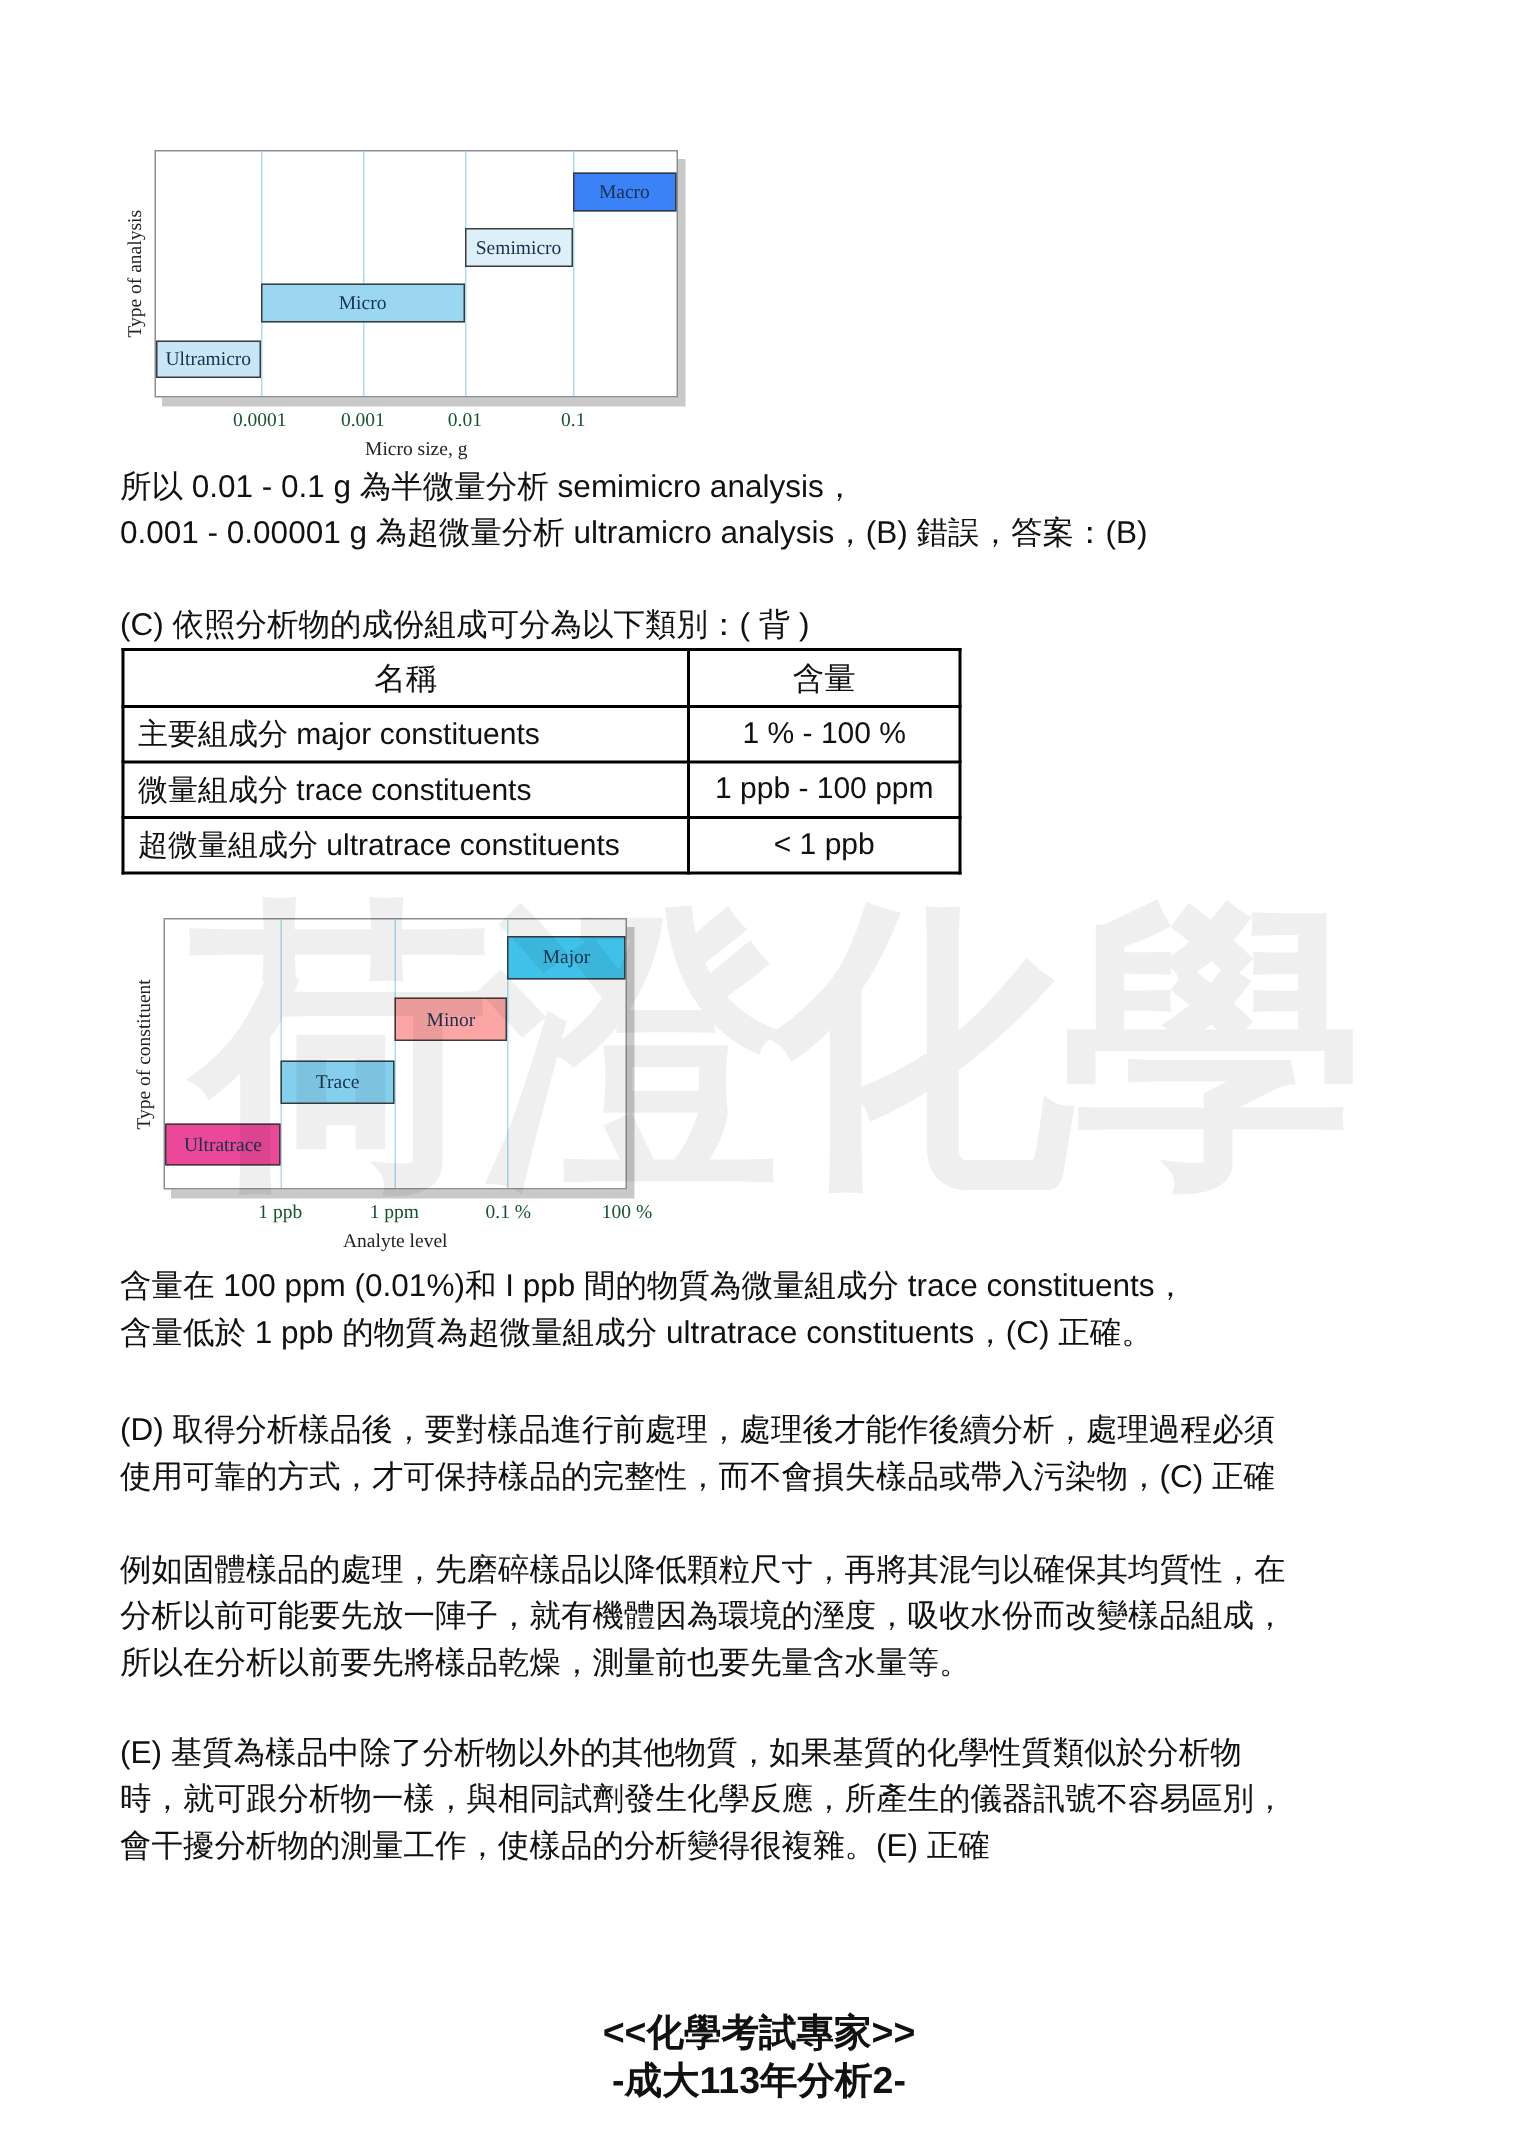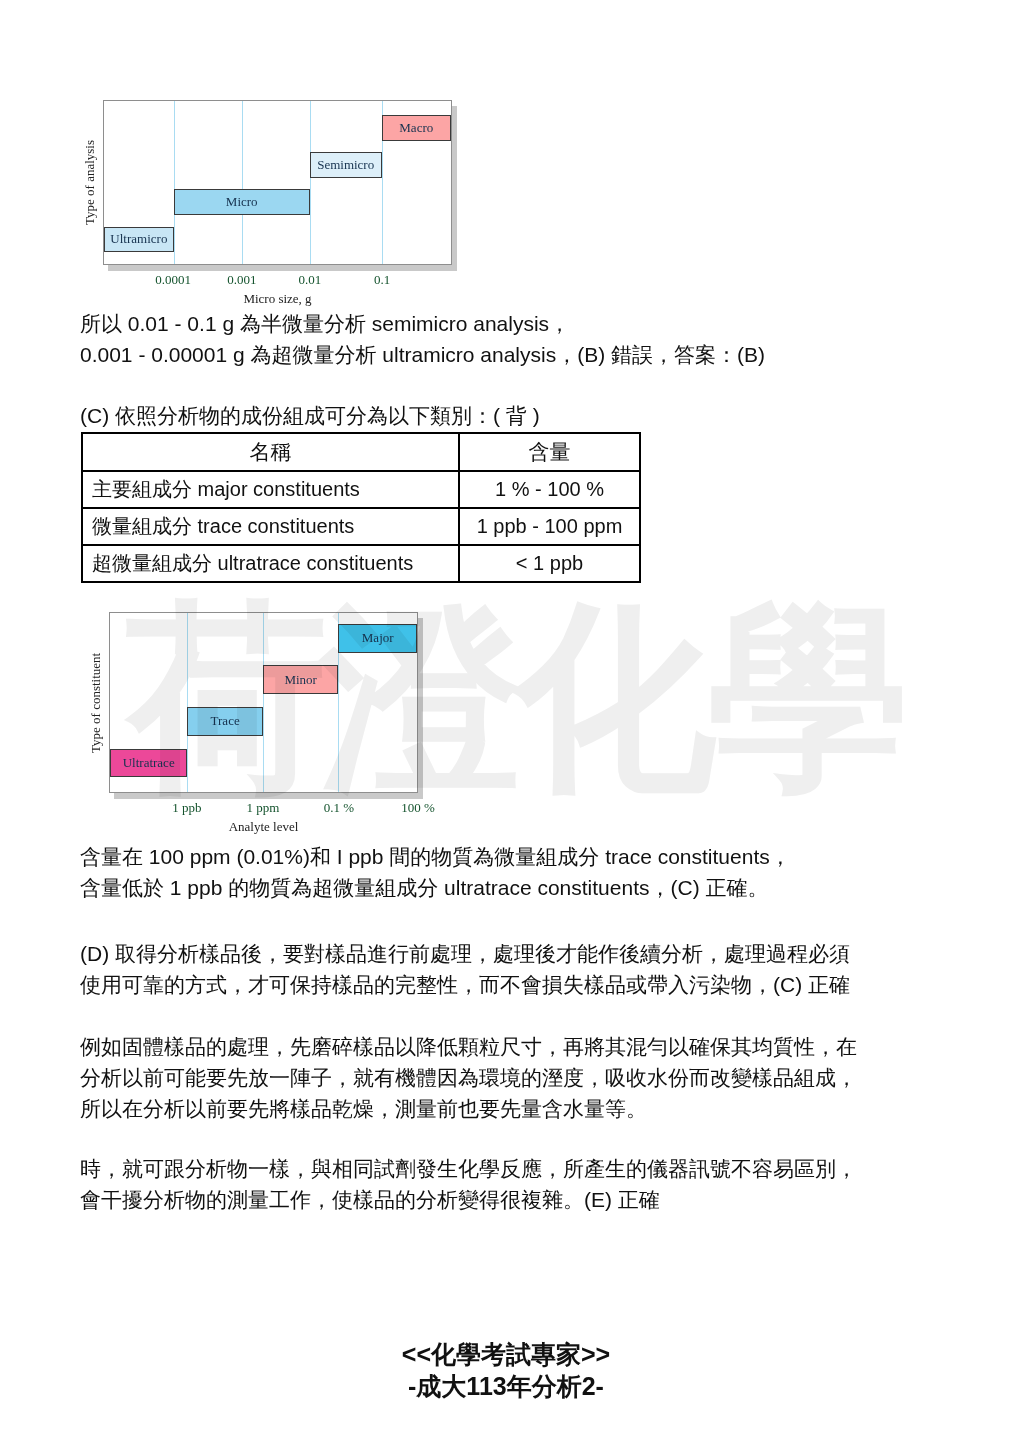--- a/index.html
+++ b/index.html
@@ -69,21 +69,21 @@
   <figure class="chart" style="left:103px; top:100px; width:349px; --ph:165px;">
     <div class="ylabel">Type of analysis</div>
     <div class="plot">
         <div class="gridline" style="left: 20.1%;"></div>
         <div class="gridline" style="left: 39.8%;"></div>
         <div class="gridline" style="left: 59.3%;"></div>
         <div class="gridline" style="left: 80%;"></div>
         <div class="bar" style="left: 0%; width: 20.1%; top: 77%; height: 15.8%; background: rgb(200, 230, 245);">Ultramicro</div>
         <div class="bar" style="left: 20.1%; width: 39.2%; top: 53.9%; height: 15.8%; background: rgb(155, 215, 241);">Micro</div>
         <div class="bar" style="left: 59.3%; width: 20.7%; top: 31.5%; height: 15.8%; background: rgb(221, 239, 249);">Semimicro</div>
-        <div class="bar" style="left: 80%; width: 20%; top: 8.5%; height: 15.8%; background: #fca5a5;">Macro</div>
+        <div class="bar" style="left: 80%; width: 20%; top: 8.5%; height: 15.8%; background: #3b82f6;">Macro</div>
       </div>
     <div class="ticks">
         <div class="tick" style="left: 20.1%;">0.0001</div>
         <div class="tick" style="left: 39.8%;">0.001</div>
         <div class="tick" style="left: 59.3%;">0.01</div>
         <div class="tick" style="left: 80%;">0.1</div>
       </div>
     <div class="xlabel">Micro size, g</div>
   </figure>
 
@@ -143,20 +143,21 @@
     <div>使用可靠的方式，才可保持樣品的完整性，而不會損失樣品或帶入污染物，(C) 正確</div>
   </div>
 
   <div class="para" style="top:1031px;">
     <div>例如固體樣品的處理，先磨碎樣品以降低顆粒尺寸，再將其混勻以確保其均質性，在</div>
     <div>分析以前可能要先放一陣子，就有機體因為環境的溼度，吸收水份而改變樣品組成，</div>
     <div>所以在分析以前要先將樣品乾燥，測量前也要先量含水量等。</div>
   </div>
 
   <div class="para" style="top:1153px;">
+    <div>(E) 基質為樣品中除了分析物以外的其他物質，如果基質的化學性質類似於分析物</div>
     <div>時，就可跟分析物一樣，與相同試劑發生化學反應，所產生的儀器訊號不容易區別，</div>
     <div>會干擾分析物的測量工作，使樣品的分析變得很複雜。(E) 正確</div>
   </div>
 
   <div class="footer" style="top:1338px;">&lt;&lt;化學考試專家&gt;&gt;</div>
   <div class="footer" style="top:1370px;">-成大113年分析2-</div>
 
 </div>
 
 </body></html>

